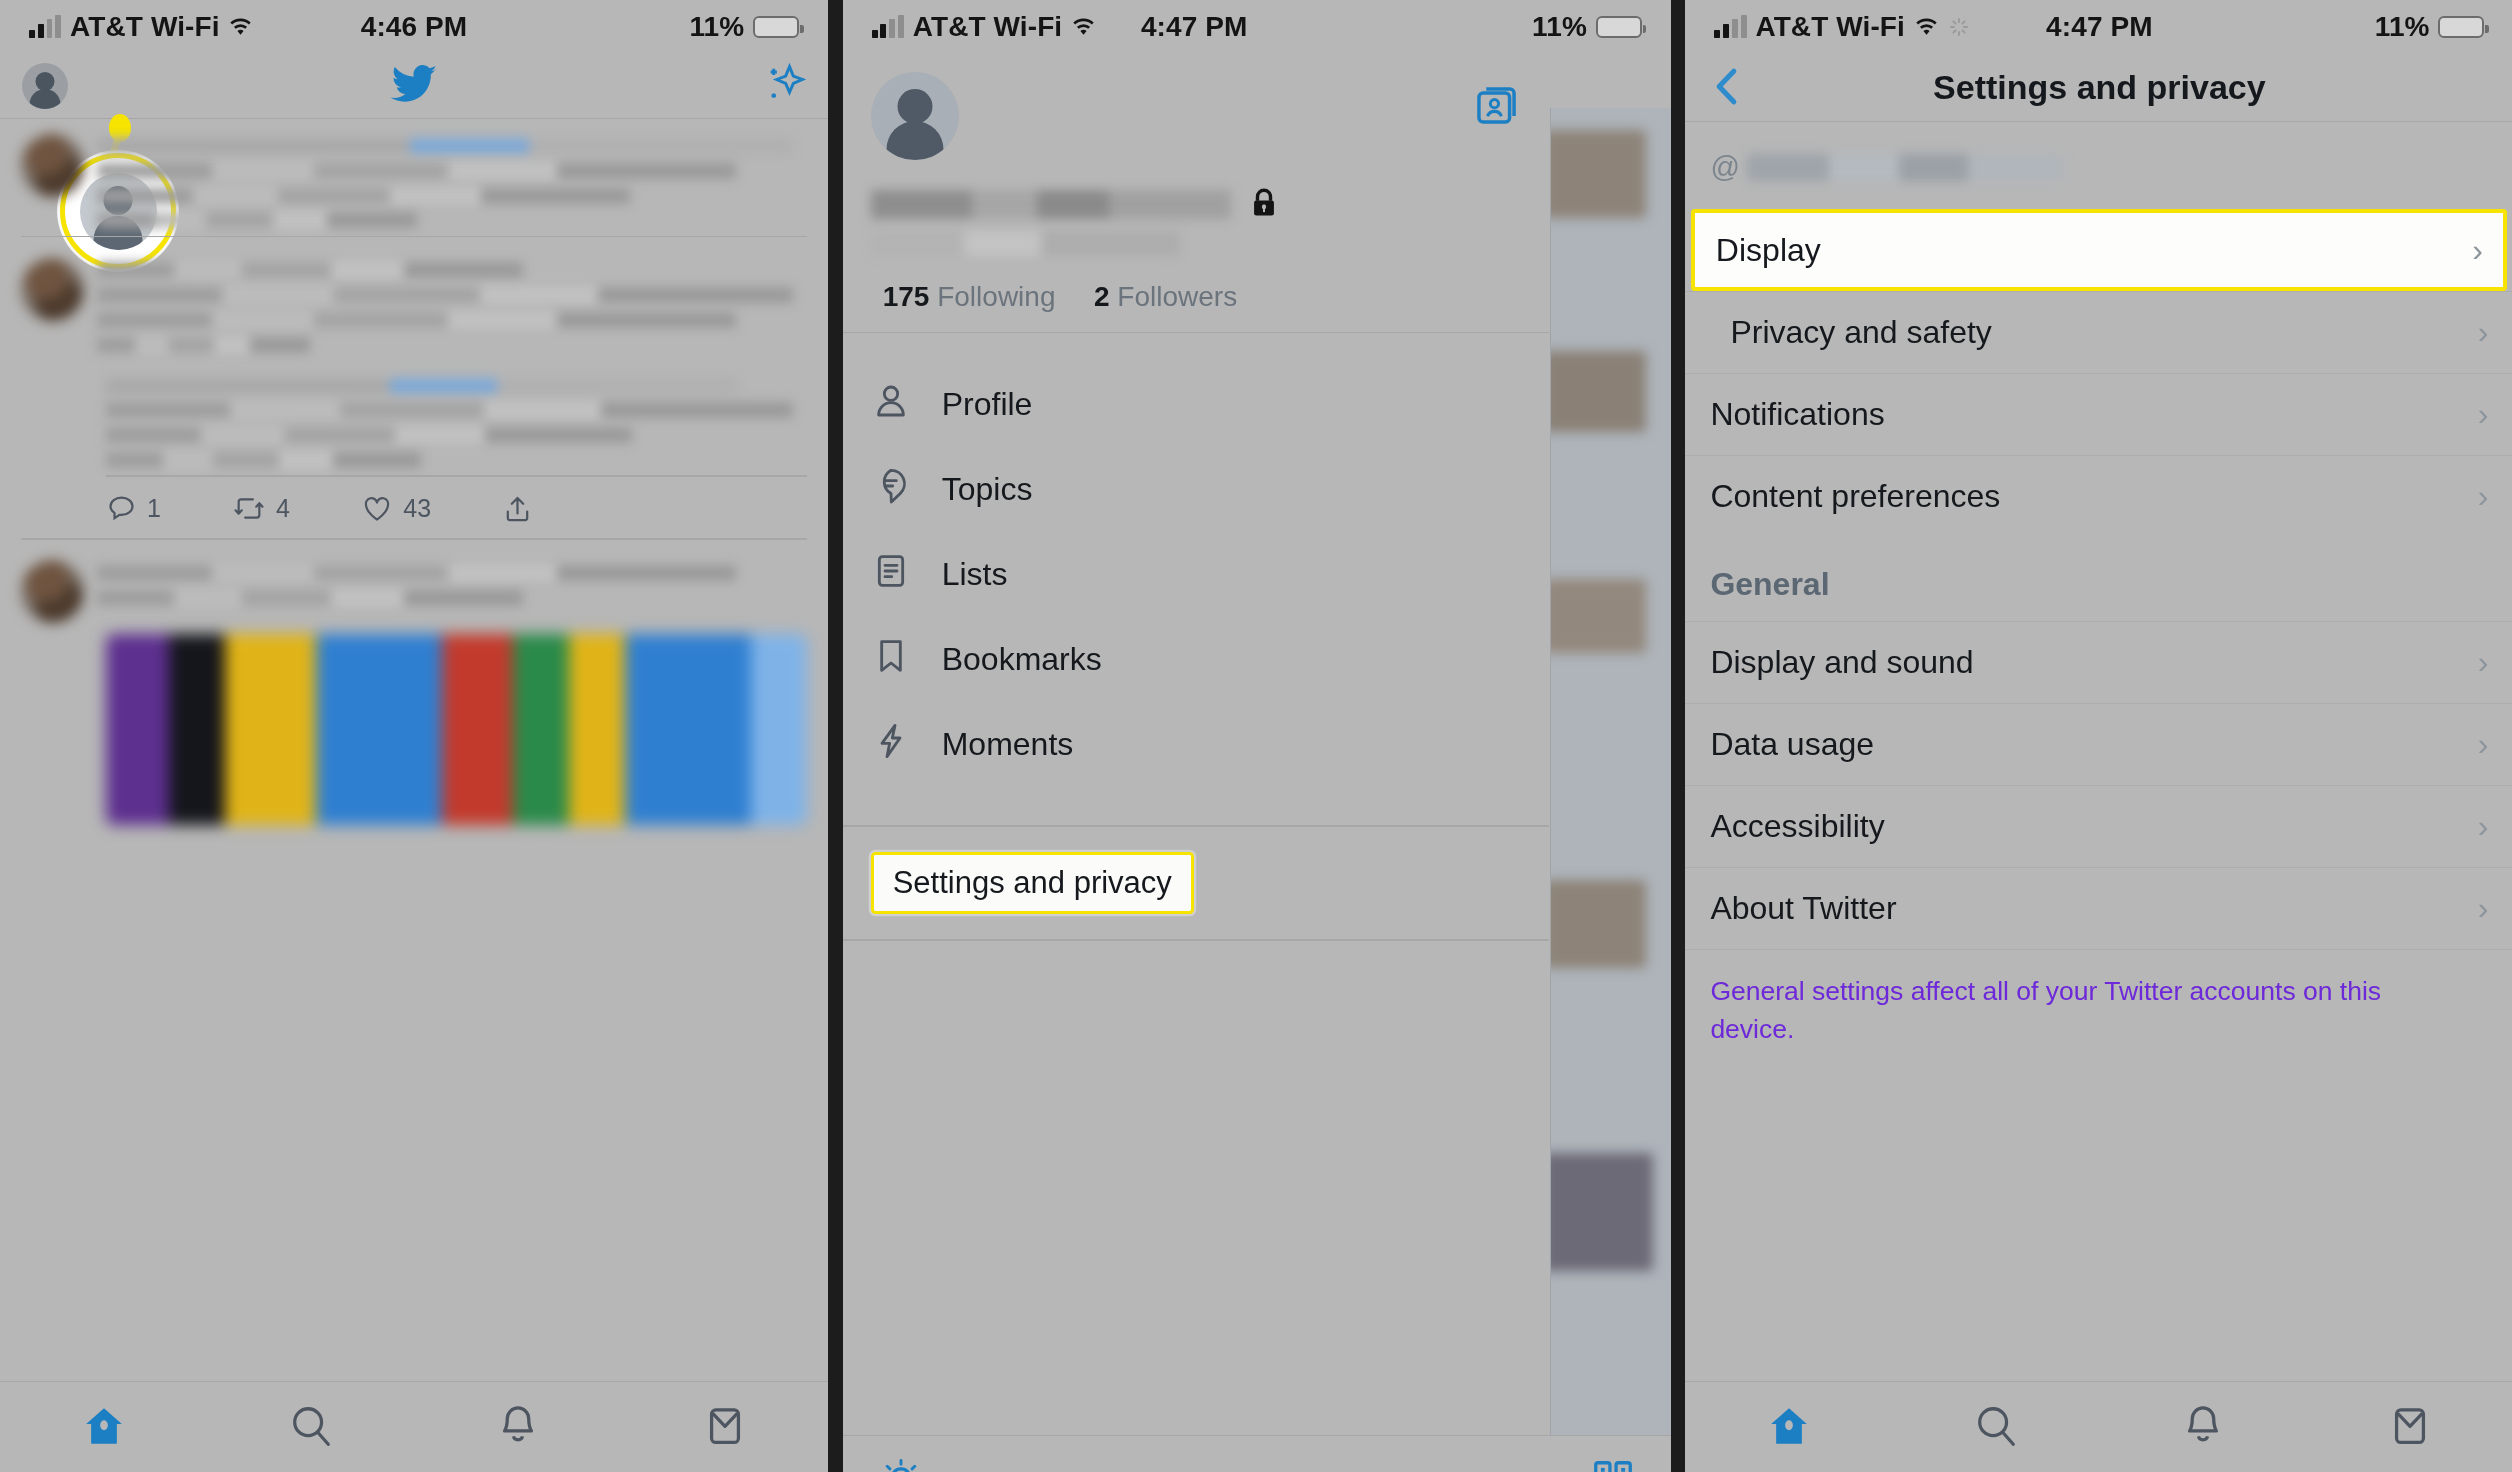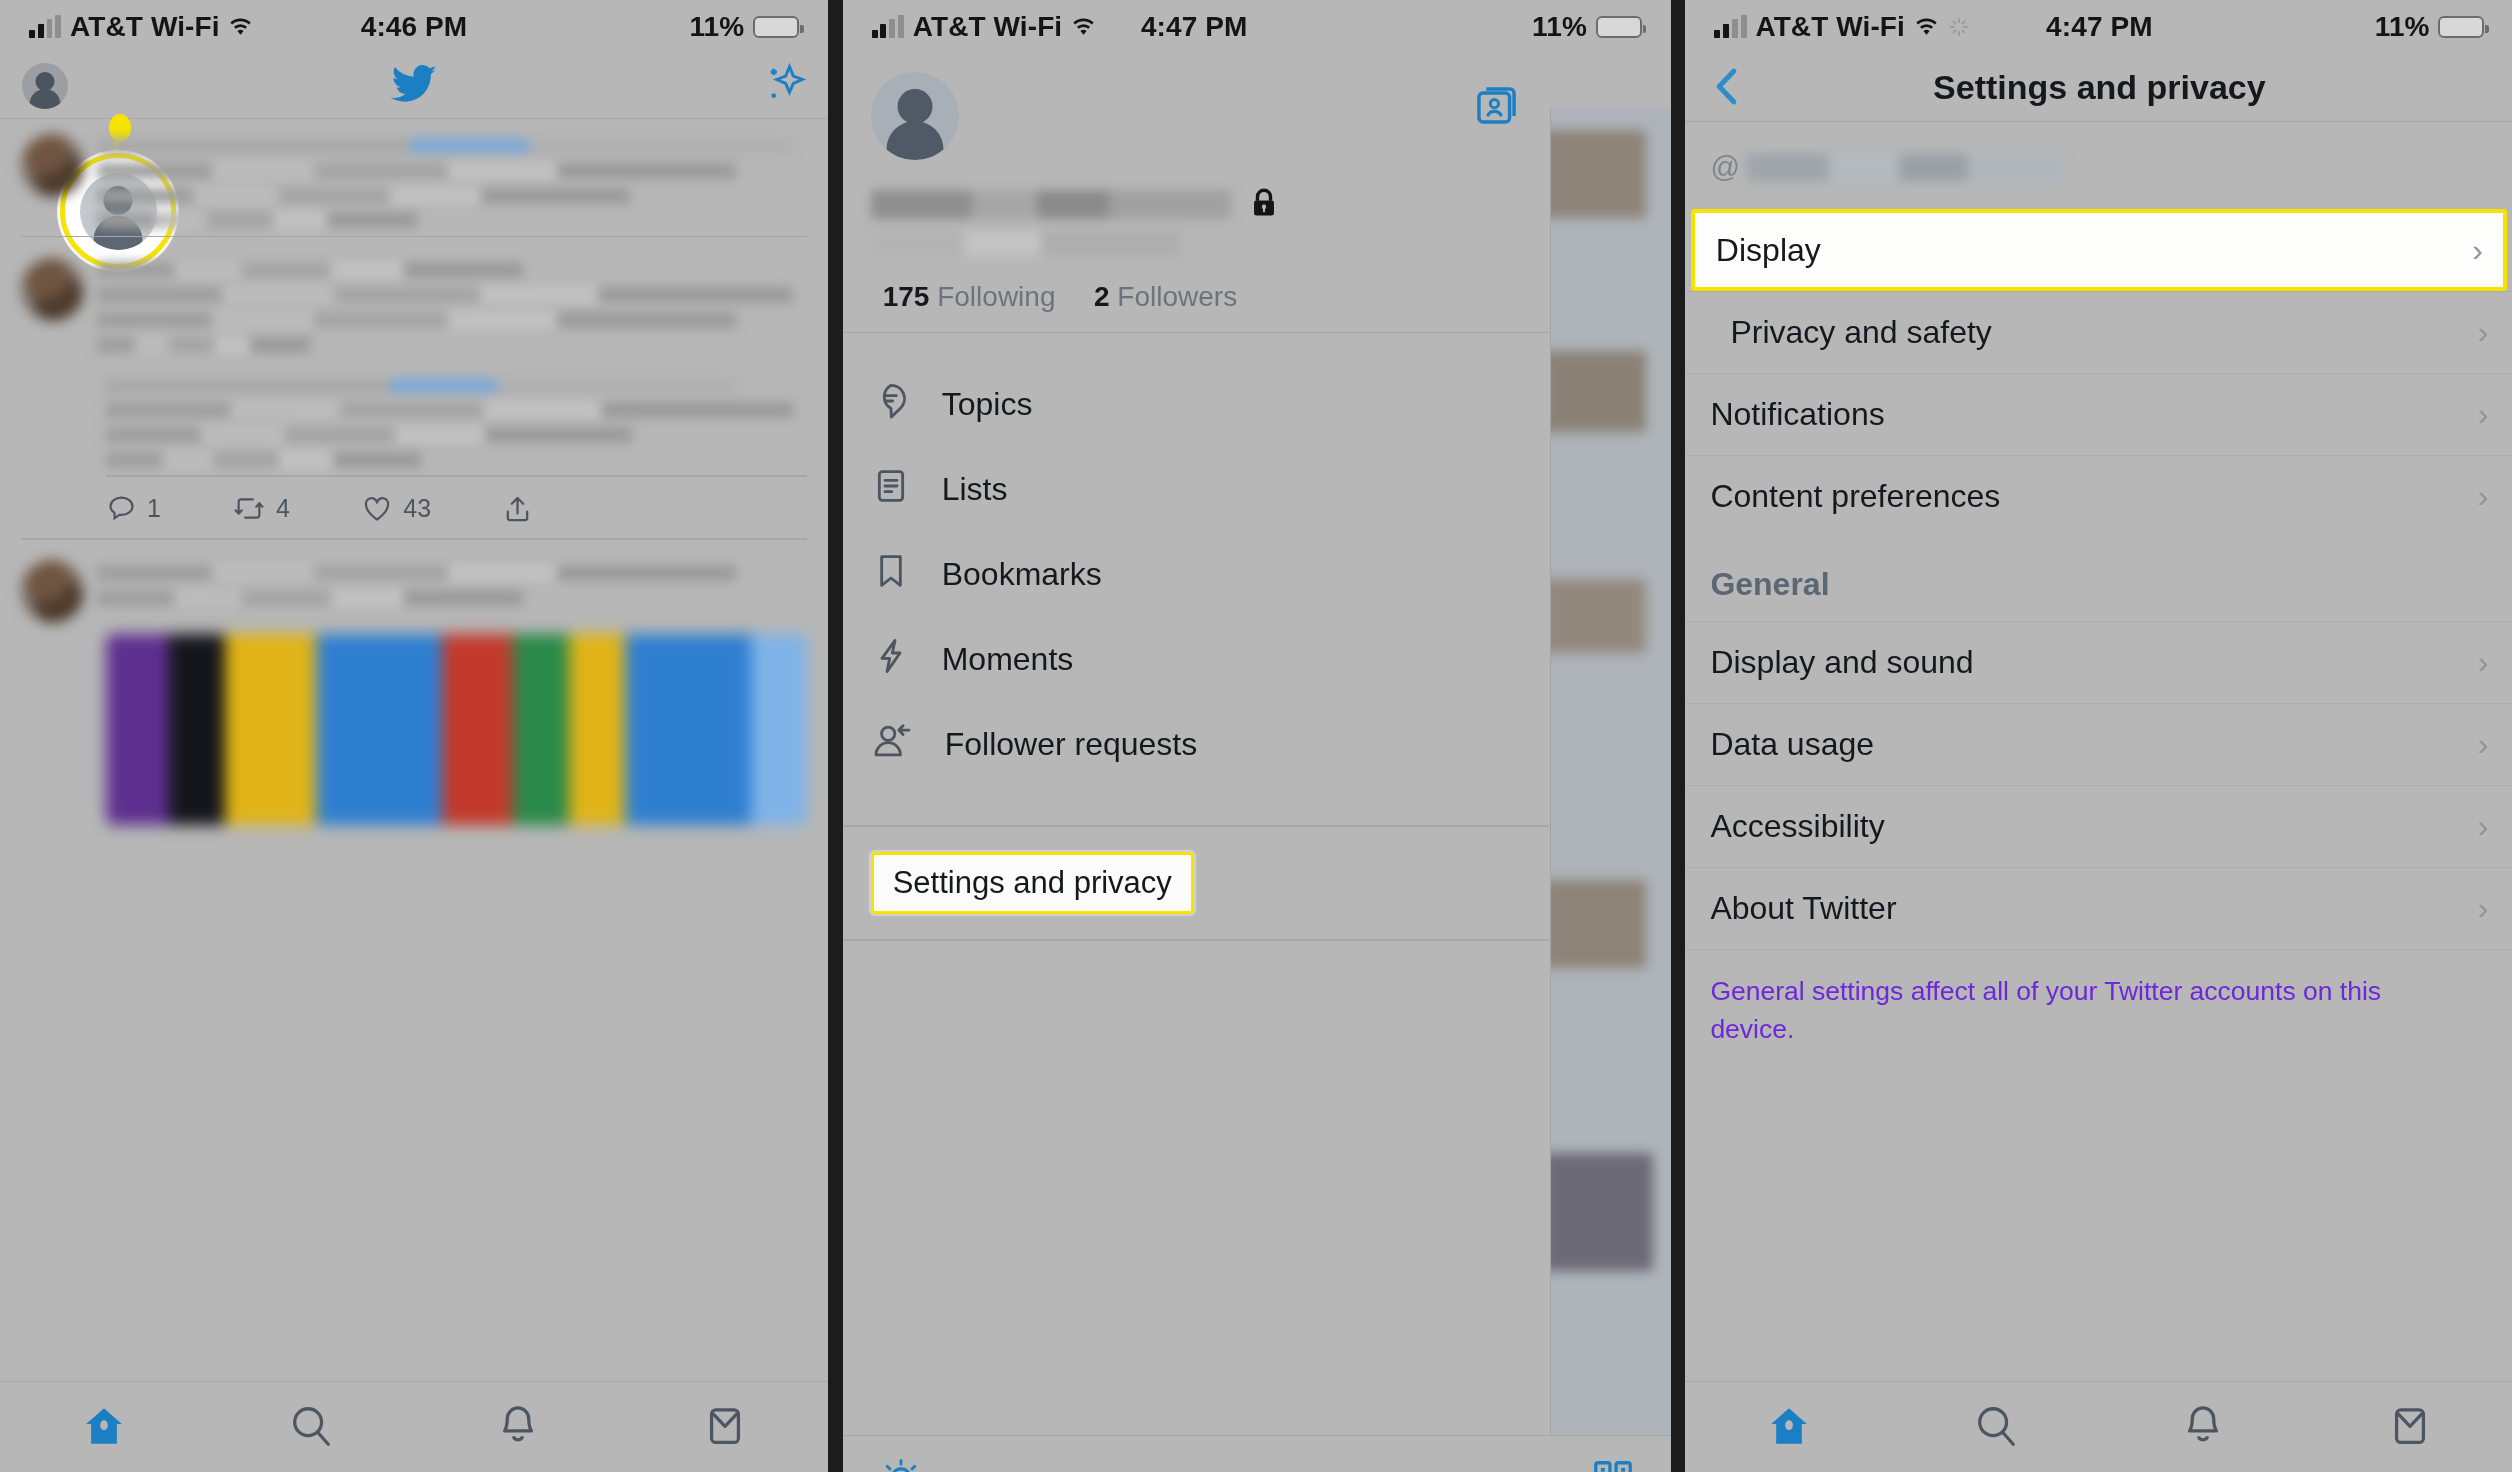--- a/index.html
+++ b/index.html
@@ -467,20 +467,29 @@
           <span>
             <b>2</b>
             <span>Followers</span>
           </span>
         </div>
 
         <div class="dr-sep"></div>
 
         <div class="dr-list">
 
+          <div class="dr-item">
+            <span>
+              <svg width="40" height="40" viewBox="0 0 24 24">
+                  <circle cx="12" cy="7.6" r="4" fill="none" stroke="#4d5560" stroke-width="1.7"></circle>
+                  <path d="M4.6 20.4a7.4 7.4 0 0 1 14.8 0z" fill="none" stroke="#4d5560" stroke-width="1.7" stroke-linejoin="round"></path>
+                </svg>
+            </span>
+            <span>Profile</span>
+          </div>
 
           <div class="dr-item">
             <span>
               <svg width="40" height="40" viewBox="0 0 24 24">
                   <path d="M12 2.6a8 8 0 0 1 5.7 13.7l-5.5 5.3-.2-5.1a8 8 0 0 1 0-13.9z" fill="none" stroke="#4d5560" stroke-width="1.7" stroke-linejoin="round"></path>
                   <path d="M8.6 8.8h6.6M8.6 12h4.4" stroke="#4d5560" stroke-width="1.7" stroke-linecap="round"></path>
                 </svg>
             </span>
             <span>Topics</span>
           </div>
@@ -506,30 +515,20 @@
 
           <div class="dr-item">
             <span>
               <svg width="40" height="40" viewBox="0 0 24 24">
                   <path d="M14.4 2.6L6.6 13.4h4.6L9.6 21.4l7.8-11.2h-4.6z" fill="none" stroke="#4d5560" stroke-width="1.7" stroke-linejoin="round"></path>
                 </svg>
             </span>
             <span>Moments</span>
           </div>
 
-          <div class="dr-item">
-            <span>
-              <svg width="43" height="40" viewBox="0 0 26 24">
-                  <circle cx="10.4" cy="7.6" r="4" fill="none" stroke="#4d5560" stroke-width="1.7"></circle>
-                  <path d="M3 20.4a7.4 7.4 0 0 1 14.8 0z" fill="none" stroke="#4d5560" stroke-width="1.7" stroke-linejoin="round"></path>
-                  <path d="M23 5.4h-6M19.4 2.8L16.8 5.4l2.6 2.6" fill="none" stroke="#4d5560" stroke-width="1.7" stroke-linecap="round" stroke-linejoin="round"></path>
-                </svg>
-            </span>
-            <span>Follower requests</span>
-          </div>
 
         </div>
 
         <div class="dr-sep" style="margin-top:38px"></div>
 
         <div class="settings-link-wrap">
           <span class="hl-box">Settings and privacy</span>
         </div>
         <div class="dr-sep" style="margin-top:25px;width:706px"></div>
 

